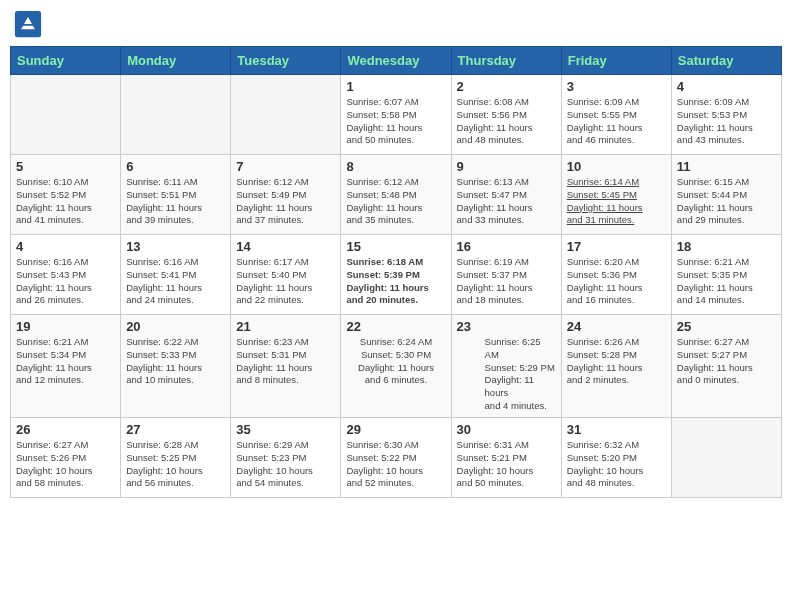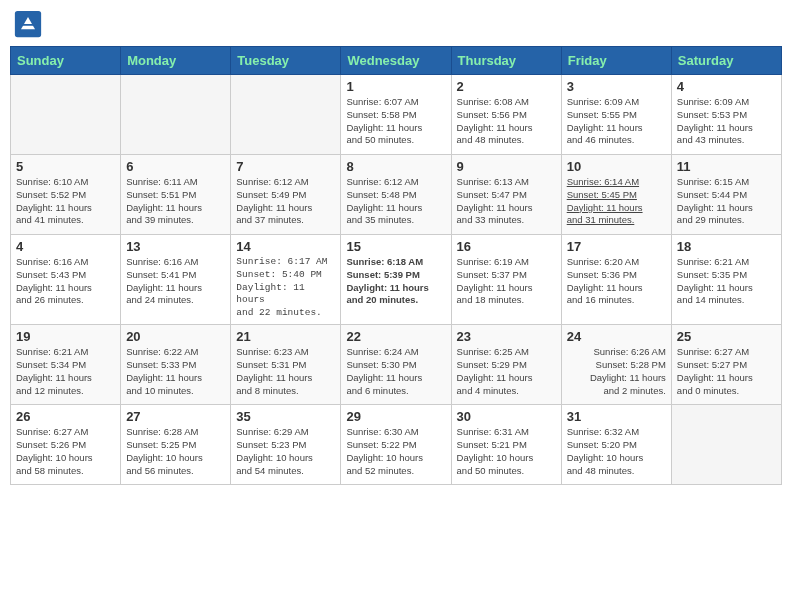--- a/index.html
+++ b/index.html
@@ -217,21 +217,21 @@
         </td>
         <td>
           <div class="day-num">13</div>
           <div class="day-info" style="white-space: pre-line;">Sunrise: 6:16 AM
 Sunset: 5:41 PM
 Daylight: 11 hours
 and 24 minutes.</div>
         </td>
         <td>
           <div class="day-num">14</div>
-          <div class="day-info" style="white-space: pre-line; font-family: Liberation Mono, monospace;">Sunrise: 6:17 AM
+          <div class="day-info" style="white-space: pre-line;">Sunrise: 6:17 AM
 Sunset: 5:40 PM
 Daylight: 11 hours
 and 22 minutes.</div>
         </td>
         <td>
           <div class="day-num">15</div>
           <div class="day-info" style="white-space: pre-line; font-weight: bold;">Sunrise: 6:18 AM
 Sunset: 5:39 PM
 Daylight: 11 hours
 and 20 minutes.</div>
@@ -275,35 +275,35 @@
         </td>
         <td>
           <div class="day-num">21</div>
           <div class="day-info" style="white-space: pre-line;">Sunrise: 6:23 AM
 Sunset: 5:31 PM
 Daylight: 11 hours
 and 8 minutes.</div>
         </td>
         <td>
           <div class="day-num">22</div>
-          <div class="day-info" style="white-space: pre-line;">Sunrise: 6:24 AM
+          <div class="day-info" style="white-space: pre-line; text-align: center;">Sunrise: 6:24 AM
 Sunset: 5:30 PM
 Daylight: 11 hours
 and 6 minutes.</div>
         </td>
         <td>
           <div class="day-num">23</div>
-          <div class="day-info" style="white-space: pre-line;">Sunrise: 6:25 AM
+          <div class="day-info" style="white-space: pre-line; margin-left: 28px;">Sunrise: 6:25 AM
 Sunset: 5:29 PM
 Daylight: 11 hours
 and 4 minutes.</div>
         </td>
         <td>
           <div class="day-num">24</div>
-          <div class="day-info" style="white-space: pre-line; text-align: right;">Sunrise: 6:26 AM
+          <div class="day-info" style="white-space: pre-line;">Sunrise: 6:26 AM
 Sunset: 5:28 PM
 Daylight: 11 hours
 and 2 minutes.</div>
         </td>
         <td>
           <div class="day-num">25</div>
           <div class="day-info" style="white-space: pre-line;">Sunrise: 6:27 AM
 Sunset: 5:27 PM
 Daylight: 11 hours
 and 0 minutes.</div>

